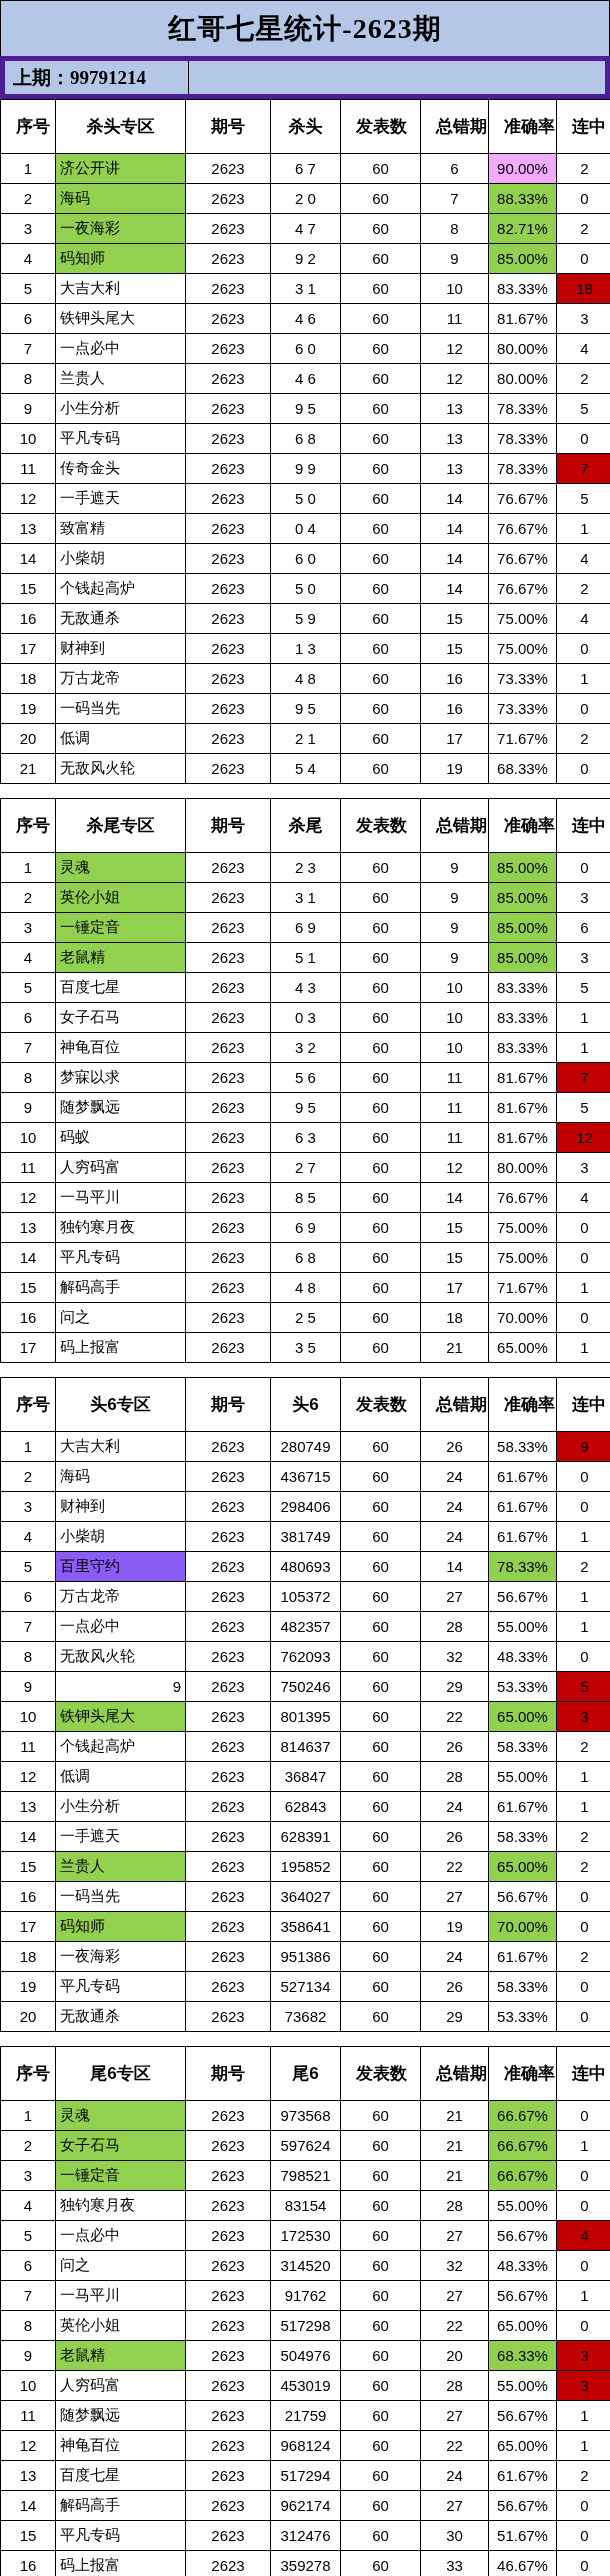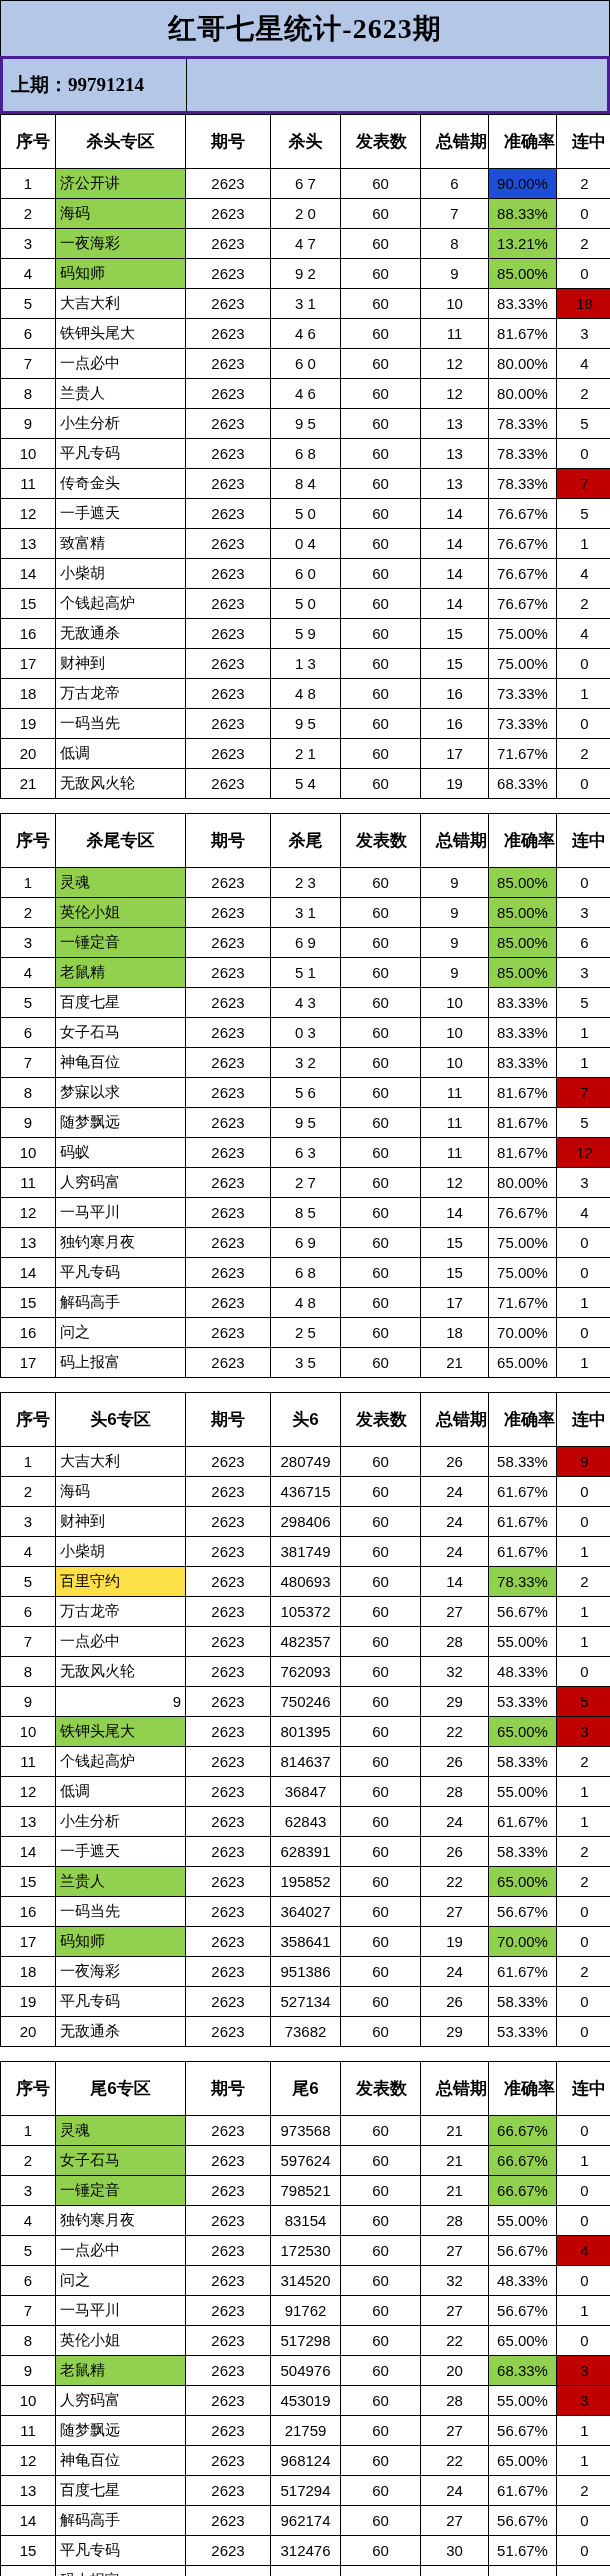--- a/index.html
+++ b/index.html
@@ -2,21 +2,21 @@
 <html><head>
 <meta charset="utf-8">
 <style>
   html,body{margin:0;padding:0;background:#fff;}
   body{width:610px;font-family:"Liberation Sans",sans-serif;color:#000;}
   .sheet{width:610px;}
   .banner{box-sizing:border-box;border:1px solid #000;border-bottom:none;
     display:flex;align-items:center;justify-content:center;
     font-family:"Liberation Serif",serif;font-weight:bold;}
   .title-row{height:56px;font-size:28px;letter-spacing:1px;}
-  .sub-row{box-sizing:border-box;border:3px solid #4c1d95;display:flex;height:58px;
+  .sub-row{box-sizing:border-box;border:5px solid #4c1d95;display:flex;height:43px;
     font-family:"Liberation Serif",serif;font-weight:bold;}
   .sub-left{box-sizing:border-box;width:184px;border-right:1px solid #000;
     display:flex;align-items:center;padding-left:8px;font-size:19px;}
   .sub-right{flex:1;display:flex;align-items:center;justify-content:center;
     font-size:21px;letter-spacing:2px;}
   table{border-collapse:collapse;table-layout:fixed;width:610px;}
   col.c0{width:55px}col.c1{width:130px}col.c2{width:85px}col.c3{width:70px}
   col.c4{width:80px}col.c5{width:68px}col.c6{width:68px}col.c7{width:56px}
   th,td{box-sizing:border-box;border:1px solid #000;overflow:hidden;white-space:nowrap;}
   th{height:36px;font-size:17px;font-weight:bold;text-align:center;padding:15px;}
@@ -58,41 +58,41 @@
         </tr>
       </thead>
       <tbody>
         <tr>
           <td>1</td>
           <td class="name" style="background: rgb(146, 208, 80);">济公开讲</td>
           <td>2623</td>
           <td>6 7</td>
           <td>60</td>
           <td>6</td>
-          <td style="background: #1d4ed8;">90.00%</td>
+          <td style="background: #f0abfc;">90.00%</td>
           <td>2</td>
         </tr>
         <tr>
           <td>2</td>
           <td class="name" style="background: rgb(146, 208, 80);">海码</td>
           <td>2623</td>
           <td>2 0</td>
           <td>60</td>
           <td>7</td>
           <td style="background: rgb(146, 208, 80);">88.33%</td>
           <td>0</td>
         </tr>
         <tr>
           <td>3</td>
           <td class="name" style="background: rgb(146, 208, 80);">一夜海彩</td>
           <td>2623</td>
           <td>4 7</td>
           <td>60</td>
           <td>8</td>
-          <td style="background: rgb(146, 208, 80);">13.21%</td>
+          <td style="background: rgb(146, 208, 80);">82.71%</td>
           <td>2</td>
         </tr>
         <tr>
           <td>4</td>
           <td class="name" style="background: rgb(146, 208, 80);">码知师</td>
           <td>2623</td>
           <td>9 2</td>
           <td>60</td>
           <td>9</td>
           <td style="background: rgb(146, 208, 80);">85.00%</td>
@@ -155,21 +155,21 @@
           <td>6 8</td>
           <td>60</td>
           <td>13</td>
           <td>78.33%</td>
           <td>0</td>
         </tr>
         <tr>
           <td>11</td>
           <td class="name">传奇金头</td>
           <td>2623</td>
-          <td>8 4</td>
+          <td>9 9</td>
           <td>60</td>
           <td>13</td>
           <td>78.33%</td>
           <td style="background: rgb(192, 0, 0);">7</td>
         </tr>
         <tr>
           <td>12</td>
           <td class="name">一手遮天</td>
           <td>2623</td>
           <td>5 0</td>
@@ -527,21 +527,21 @@
           <td class="name">小柴胡</td>
           <td>2623</td>
           <td>381749</td>
           <td>60</td>
           <td>24</td>
           <td>61.67%</td>
           <td>1</td>
         </tr>
         <tr>
           <td>5</td>
-          <td class="name" style="background: #fde047;">百里守约</td>
+          <td class="name" style="background: #8b5cf6;">百里守约</td>
           <td>2623</td>
           <td>480693</td>
           <td>60</td>
           <td>14</td>
           <td style="background: rgb(146, 208, 80);">78.33%</td>
           <td>2</td>
         </tr>
         <tr>
           <td>6</td>
           <td class="name">万古龙帝</td>

